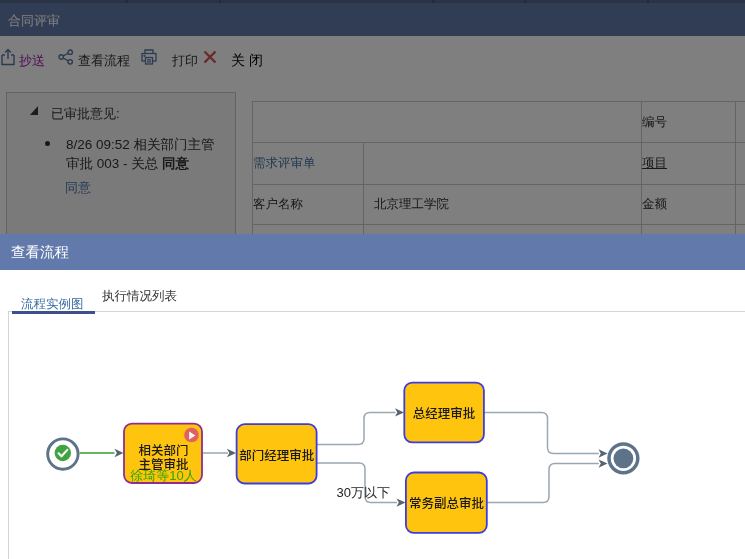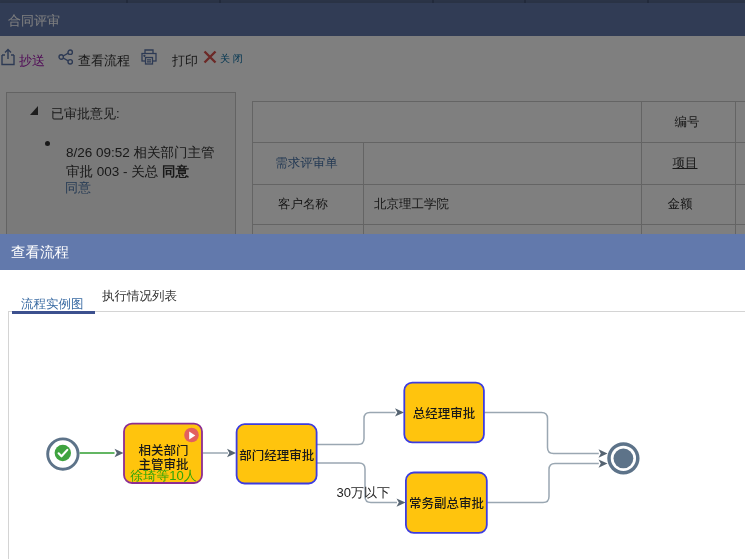--- a/index.html
+++ b/index.html
@@ -1,20 +1,20 @@
 <!DOCTYPE html>
 <html><head>
 <meta charset="utf-8">
 <style>
 * { margin:0; padding:0; box-sizing:border-box; }
 html,body { width:745px; height:559px; overflow:hidden; background:#fff;
   font-family:"Liberation Sans", sans-serif; }
 .abs { position:absolute; }
 body { position:relative; }
-.lbl { text-align:center; color:#333; }
+.lbl { text-align:left; color:#333; }
 .blue { color:#4a74a8; }
 </style>
 </head>
 <body>
 
 <div class="abs" style="left:0;top:0;width:745px;height:3px;background:#56688e"></div>
 <div class="abs" style="left:126px;top:0;width:2px;height:3px;background:#465678"></div>
 <div class="abs" style="left:219px;top:0;width:2px;height:3px;background:#465678"></div>
 <div class="abs" style="left:432px;top:0;width:2px;height:3px;background:#465678"></div>
 <div class="abs" style="left:524px;top:0;width:2px;height:3px;background:#465678"></div>
@@ -43,27 +43,27 @@
   <rect x="1" y="4.5" width="14" height="7.5"></rect>
   <circle cx="3.4" cy="6.8" r="0.5" fill="#5b74a8"></circle>
   <rect x="4.5" y="8.5" width="7" height="6.5" fill="#fff"></rect>
   <path d="M6 10.8 H10 M6 12.8 H10"></path>
 </svg>
 <div class="abs" style="left:172px;top:51.5px;font-size:13px;color:#333;">打印</div>
 
 <svg class="abs" style="left:203px;top:50px" width="14" height="14" viewBox="0 0 14 14" fill="none" stroke="#d9534f" stroke-width="2.4">
   <path d="M1.5 1.5 L12.5 12.5 M12.5 1.5 L1.5 12.5"></path>
 </svg>
-<div class="abs" style="left:220px;top:51.5px;font-size:10px;color:#0369a1;">关 闭</div>
+<div class="abs" style="left:231px;top:51.5px;font-size:14px;color:#000000;">关 闭</div>
 
 <div class="abs" style="left:6px;top:92px;width:230px;height:150px;border:1px solid #c6c6c6;background:#f5f5f5;"></div>
 <div class="abs" style="left:30px;top:106px;width:0;height:0;border-left:8px solid transparent;border-bottom:9px solid #3a3a3a;"></div>
 <div class="abs" style="left:51px;top:105px;font-size:13px;color:#333;">已审批意见:</div>
 <div class="abs" style="left:45px;top:141px;width:5px;height:5px;border-radius:50%;background:#333;"></div>
-<div class="abs" style="left:66px;top:144px;width:155px;font-size:13.5px;line-height:18.5px;color:#333;">8/26 09:52 相关部门主管审批 003 - 关总 <b>同意</b></div>
+<div class="abs" style="left:66px;top:136px;width:155px;font-size:13.5px;line-height:18.5px;color:#333;">8/26 09:52 相关部门主管审批 003 - 关总 <b>同意</b></div>
 <div class="abs" style="left:65px;top:179px;font-size:13px;color:#4a74a8;">同意</div>
 
 <table class="abs" style="left:252px;top:101px;border-collapse:collapse;table-layout:fixed;width:580px;font-size:12.5px;" cellspacing="0">
   <colgroup>
       <col style="width:111px">
       <col style="width:278px">
       <col style="width:94px">
       <col style="width:97px">
     </colgroup>
   <tbody>

